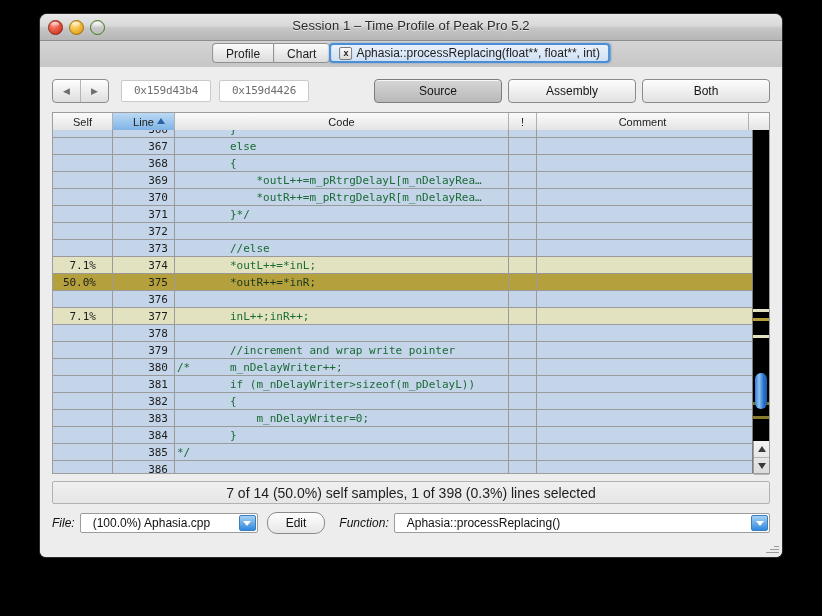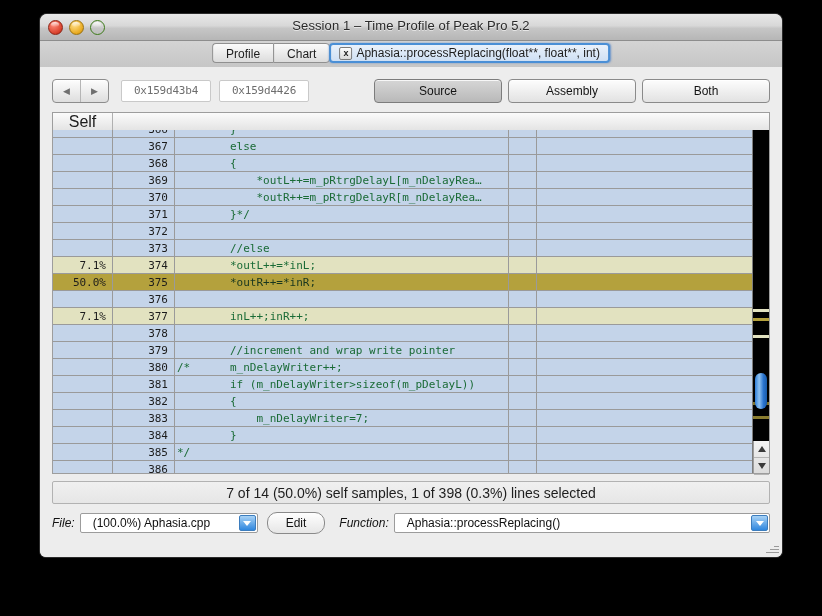--- a/index.html
+++ b/index.html
@@ -95,43 +95,43 @@
     background:linear-gradient(to bottom,#fdfdfd,#e2e2e2);
     box-shadow:0 1px 0 rgba(255,255,255,.8) inset;
     font-size:12px;color:#141414;display:flex;align-items:center;justify-content:center;
   }
   .mbtn.sel{background:linear-gradient(to bottom,#d6d6d6,#b9b9b9);border-color:#7c7c7c;}
   
   .tablewrap{
     margin-top:8px;height:362px;position:relative;
     border:1px solid #9d9d9d;background:#fff;box-sizing:border-box;
   }
-  .thead{display:flex;height:17px;font-size:16px;color:#1b1b1b;
+  .thead{display:flex;height:17px;font-size:11px;color:#1b1b1b;
     background:linear-gradient(to bottom,#fbfbfb,#e4e4e4);
-    border-bottom:1px solid #8f8f8f;flex-direction:column;}
+    border-bottom:1px solid #8f8f8f;}
   .th{display:flex;align-items:center;justify-content:center;
     border-right:1px solid #b0b0b0;box-sizing:border-box;height:100%;
     background:linear-gradient(to bottom,#fbfbfb,#e4e4e4);}
   .th.sorted{background:linear-gradient(to bottom,#bcd9f4,#7fb4e6);position:relative;}
   .th.sorted .arrow{position:absolute;right:9px;top:5px;width:0;height:0;
     border-left:4px solid transparent;border-right:4px solid transparent;border-bottom:6px solid #2d63a5;}
   .c-self{width:60px;}
   .c-line{width:62px;}
   .c-code{width:334px;}
   .c-bang{width:28px;}
   .c-comment{width:212px;}
   .c-pad{width:16px;border-right:none;}
   .rows{position:absolute;left:0;top:17px;right:16px;bottom:0;overflow:hidden;background:#fff;}
   .row{display:flex;height:17px;font-size:12px;box-sizing:border-box;
     border-bottom:1px solid #9a9a9a;background:#c4d4e9;}
   .row.warm{background:#e2e2c0;}
   .row.sel{background:#b4a13d;color:#fff;}
   .cell{border-right:1px solid #9a9a9a;box-sizing:border-box;height:100%;
     display:flex;align-items:center;overflow:hidden;white-space:nowrap;}
-  .cell.self{width:60px;justify-content:flex-end;padding-right:6px;color:#1c1c1c;
+  .cell.self{width:60px;justify-content:flex-end;padding-right:16px;color:#1c1c1c;
     font-family:"DejaVu Sans Mono", monospace;font-size:11px;}
   .cell.line{width:62px;justify-content:flex-end;padding-right:6px;color:#1c1c1c;
     font-family:"DejaVu Sans Mono", monospace;font-size:11px;}
   .cell.code{width:334px;padding-left:2px;color:#1a6b36;
     font-family:"DejaVu Sans Mono", monospace;font-size:11px;}
   .row.sel .cell.code{color:#18361f;}
   .cell.bang{width:28px;}
   .cell.comment{width:212px;border-right:none;}
   .code-pre{white-space:pre;}
   
@@ -390,21 +390,21 @@
             <div class="cell code">
               <span class="code-pre">        {</span>
             </div>
             <div class="cell bang"></div>
             <div class="cell comment"></div>
           </div>
           <div class="row">
             <div class="cell self"></div>
             <div class="cell line">383</div>
             <div class="cell code">
-              <span class="code-pre">            m_nDelayWriter=7;</span>
+              <span class="code-pre">            m_nDelayWriter=0;</span>
             </div>
             <div class="cell bang"></div>
             <div class="cell comment"></div>
           </div>
           <div class="row">
             <div class="cell self"></div>
             <div class="cell line">384</div>
             <div class="cell code">
               <span class="code-pre">        }</span>
             </div>

